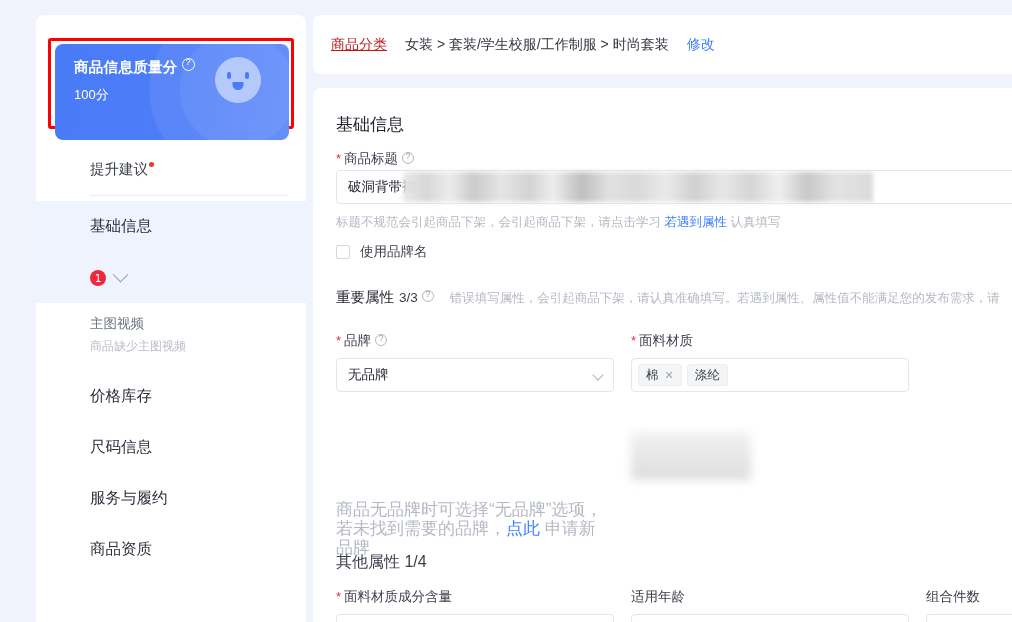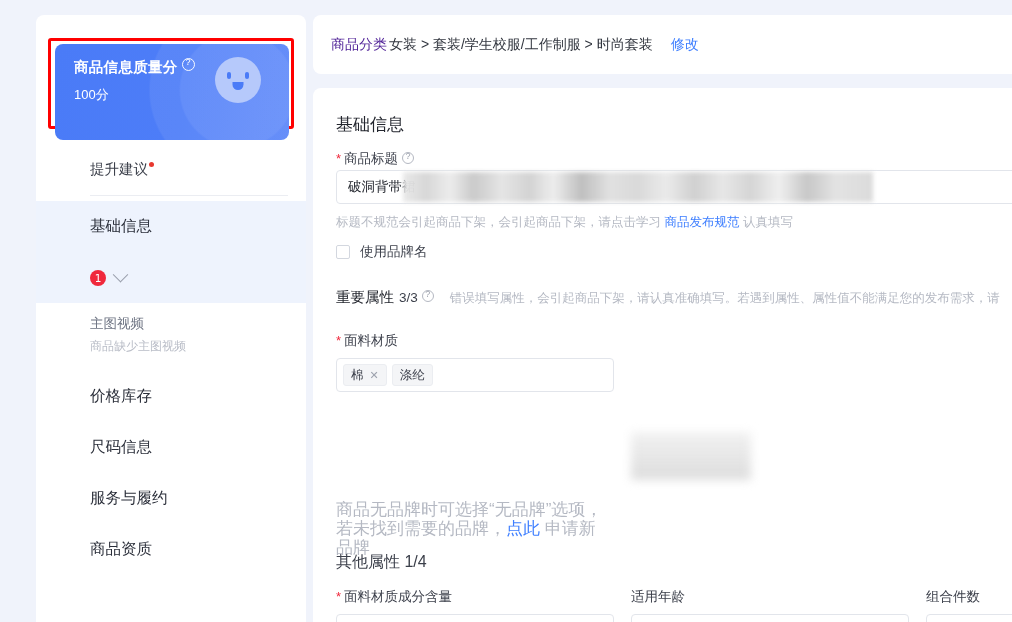--- a/index.html
+++ b/index.html
@@ -196,21 +196,21 @@
   }
   .breadcrumb {
     position: absolute;
     left: 18px; top: 0;
     height: 59px;
     display: flex;
     align-items: center;
     font-size: 14px;
     white-space: nowrap;
   }
-  .bc-label { color: #4c1d95; margin-right: 2px; }
+  .bc-label { color: #b91c1c; margin-right: 18px; text-decoration: underline; }
   .bc-path  { color: #32363f; }
   .bc-edit  { color: #3d7eff; margin-left: 18px; cursor: pointer; }
 
   .main-card {
     position: absolute;
     left: 313px; top: 88px;
     width: 720px;
     height: 534px;
     background: #ffffff;
     border-radius: 8px 8px 0 0;
@@ -485,36 +485,45 @@
     <div class="sec-title">基础信息</div>
 
     <div class="f-label title-label">
       <span class="req">*</span><span>商品标题</span><span class="q-mark"></span>
     </div>
 
     <div class="title-input">破洞背带裙</div>
     <div class="blur-title"></div>
 
     <div class="title-hint">
-      <span>标题不规范会引起商品下架，会引起商品下架，请点击学习 </span><span class="hint-link">商品发布规范</span><span> 认真填写</span>
+      <span>标题不规范会引起商品下架，会引起商品下架，请点击学习 </span><span class="hint-link">若遇到属性</span><span> 认真填写</span>
     </div>
 
     <div class="cb-row">
       <span class="checkbox"></span>
       <span class="cb-text">使用品牌名</span>
     </div>
 
     <div class="imp-row">
       <span class="imp-title">重要属性</span>
       <span class="imp-count">3/3</span>
       <span class="q-mark"></span>
       <span class="imp-desc">错误填写属性，会引起商品下架，请认真准确填写。若遇到属性、属性值不能满足您的发布需求，请</span>
     </div>
 
     <div class="grid-row" style="top:244px;">
+      <div class="col">
+        <div class="f-label">
+          <span class="req">*</span><span>品牌</span><span class="q-mark"></span>
+        </div>
+        <div class="select">
+          <span>无品牌</span>
+          <span class="sel-arrow"></span>
+        </div>
+      </div>
 
 
       <div class="col">
         <div class="f-label">
           <span class="req">*</span><span>面料材质</span>
         </div>
         <div class="tag-box">
           <span class="tag">
             <span>棉</span>
             <span class="tag-x">✕</span>

